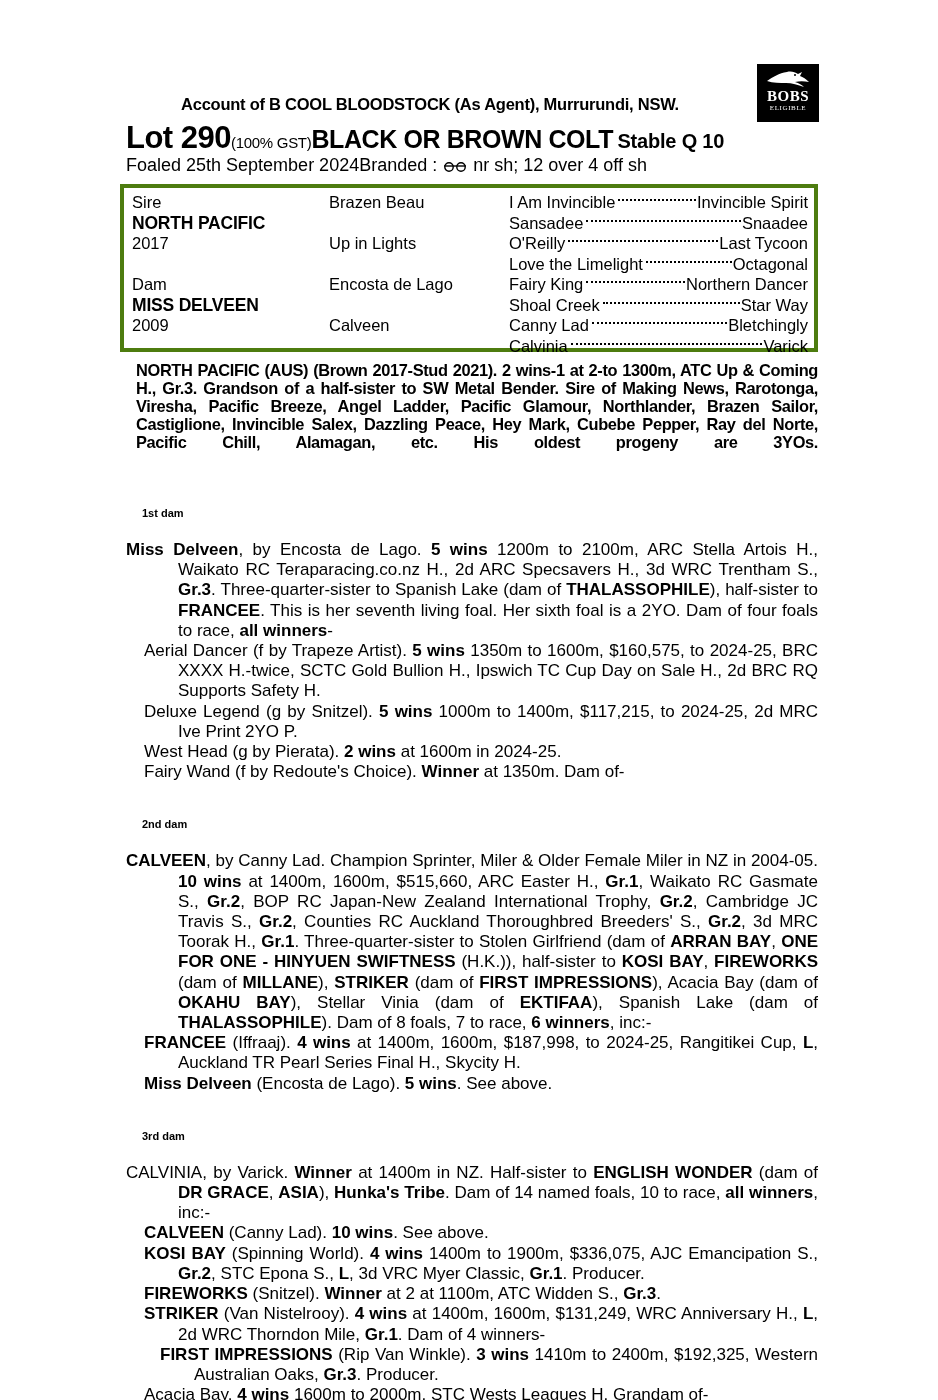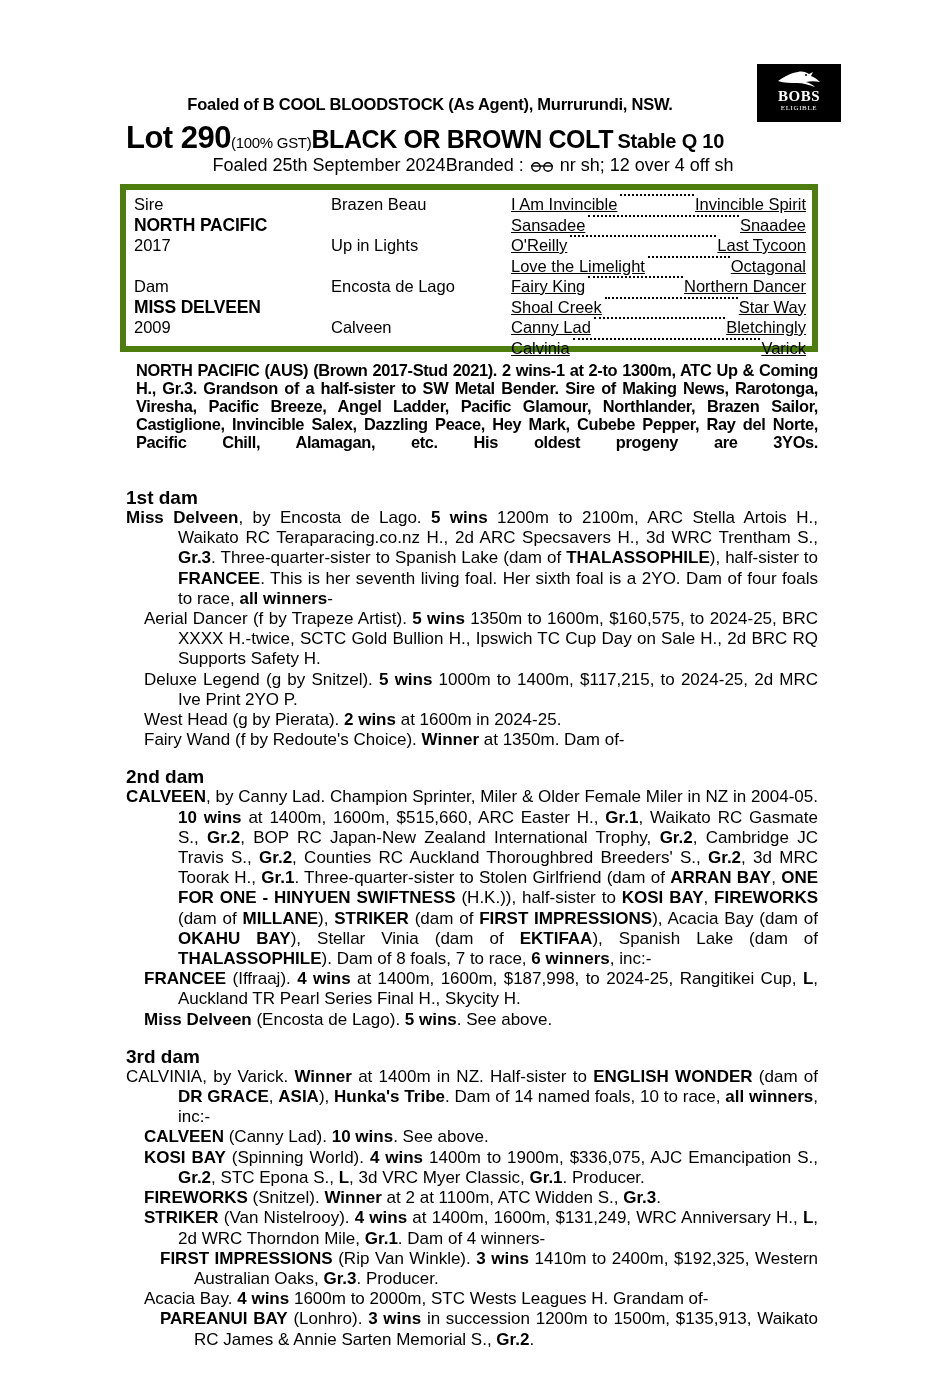--- a/index.html
+++ b/index.html
@@ -20,21 +20,21 @@
     width: 938px;
     height: 1400px;
     padding: 0;
   }
 
   
   .bobs-logo {
     position: absolute;
     left: 757px;
     top: 64px;
-    width: 84px;
+    width: 62px;
     height: 58px;
     background: #000000;
     display: flex;
     flex-direction: column;
     align-items: center;
     justify-content: flex-start;
   }
   .bobs-logo svg { display: block; margin-top: 4px; }
   .bobs-word {
     color: #ffffff;
@@ -94,36 +94,36 @@
     letter-spacing: -0.2px;
   }
 
   .foaled-row {
     position: absolute;
     left: 126px;
     top: 155px;
     width: 694px;
     font-size: 18px;
     display: flex;
-    justify-content: center;
+    justify-content: flex-start;
   }
   .brand-glyph {
     display: inline-block;
     vertical-align: middle;
     margin: 0 1px;
   }
 
   
   .ped-box {
     position: absolute;
     left: 120px;
     top: 184px;
     width: 698px;
     height: 168px;
-    border: 6px solid #4d7c0f;
+    border: 4px solid #4d7c0f;
     box-sizing: border-box;
     padding: 4px 0 0 0;
   }
   .ped-grid {
     position: relative;
     width: 100%;
     height: 100%;
   }
   .ped-row {
     height: 20.5px;
@@ -132,23 +132,22 @@
     line-height: 20.5px;
   }
   .c1 { position: absolute; left: 8px; top: 0; }
   .c2 { position: absolute; left: 205px; top: 0; }
   .c3 {
     position: absolute;
     left: 385px;
     right: 6px;
     top: 0;
     display: flex;
-    align-items: flex-start;
+    align-items: center;
     white-space: nowrap;
-    text-decoration: underline;
   }
   .c3 .lead {
     flex: 1 1 auto;
     border-bottom: 2px dotted #000;
     margin: 0 1px 4px 3px;
     min-width: 6px;
     height: 0;
   }
   .nm-bold { font-weight: bold; letter-spacing: -0.2px; font-size: 17.5px; }
 
@@ -169,23 +168,23 @@
   
   .body-area {
     position: absolute;
     left: 126px;
     top: 487px;
     width: 692px;
     font-size: 17px;
     line-height: 20.2px;
   }
   h3.damhdr {
-    font-size: 19px;
-    font-weight: bold;
-    margin: 0;
+    font-size: 11px;
+    font-weight: bold;
+    margin: 16px;
     padding: 0;
     line-height: 21px;
   }
   .p0 {
     margin: 0;
     padding: 0 0 0 52px;
     text-indent: -52px;
     text-align: justify;
   }
   .p1 {
@@ -210,21 +209,21 @@
 
   <div class="bobs-logo">
     <svg width="46" height="20" viewBox="0 0 46 20">
       <path d="M2 13 C8 9, 14 5, 22 4 C26 3, 30 4, 33 6 L37 4 L35 8 C38 9, 41 11, 44 14 C39 13, 34 13, 30 14 C34 15, 37 17, 39 19 C33 17, 27 15, 21 15 C15 15, 8 15, 2 13 Z" fill="#ffffff"></path>
       <circle cx="30" cy="7" r="1" fill="#000000"></circle>
     </svg>
     <div class="bobs-word">BOBS</div>
     <div class="bobs-sub">ELIGIBLE</div>
   </div>
 
-  <div class="account-line">Foaled of B COOL BLOODSTOCK (As Agent), Murrurundi, NSW.</div>
+  <div class="account-line">Account of B COOL BLOODSTOCK (As Agent), Murrurundi, NSW.</div>
 
   <div class="lot-line">
     <span class="lot-num">Lot 290</span><span class="gst">(100% GST)</span><span class="colt-title">BLACK OR BROWN COLT</span> <span class="stable">Stable Q 10</span>
   </div>
 
   <div class="foaled-row">
     <span>Foaled 25th September 2024</span>
     <span>
       <span>Branded :</span>
       <svg class="brand-glyph" width="24" height="14" viewBox="0 0 24 14">

